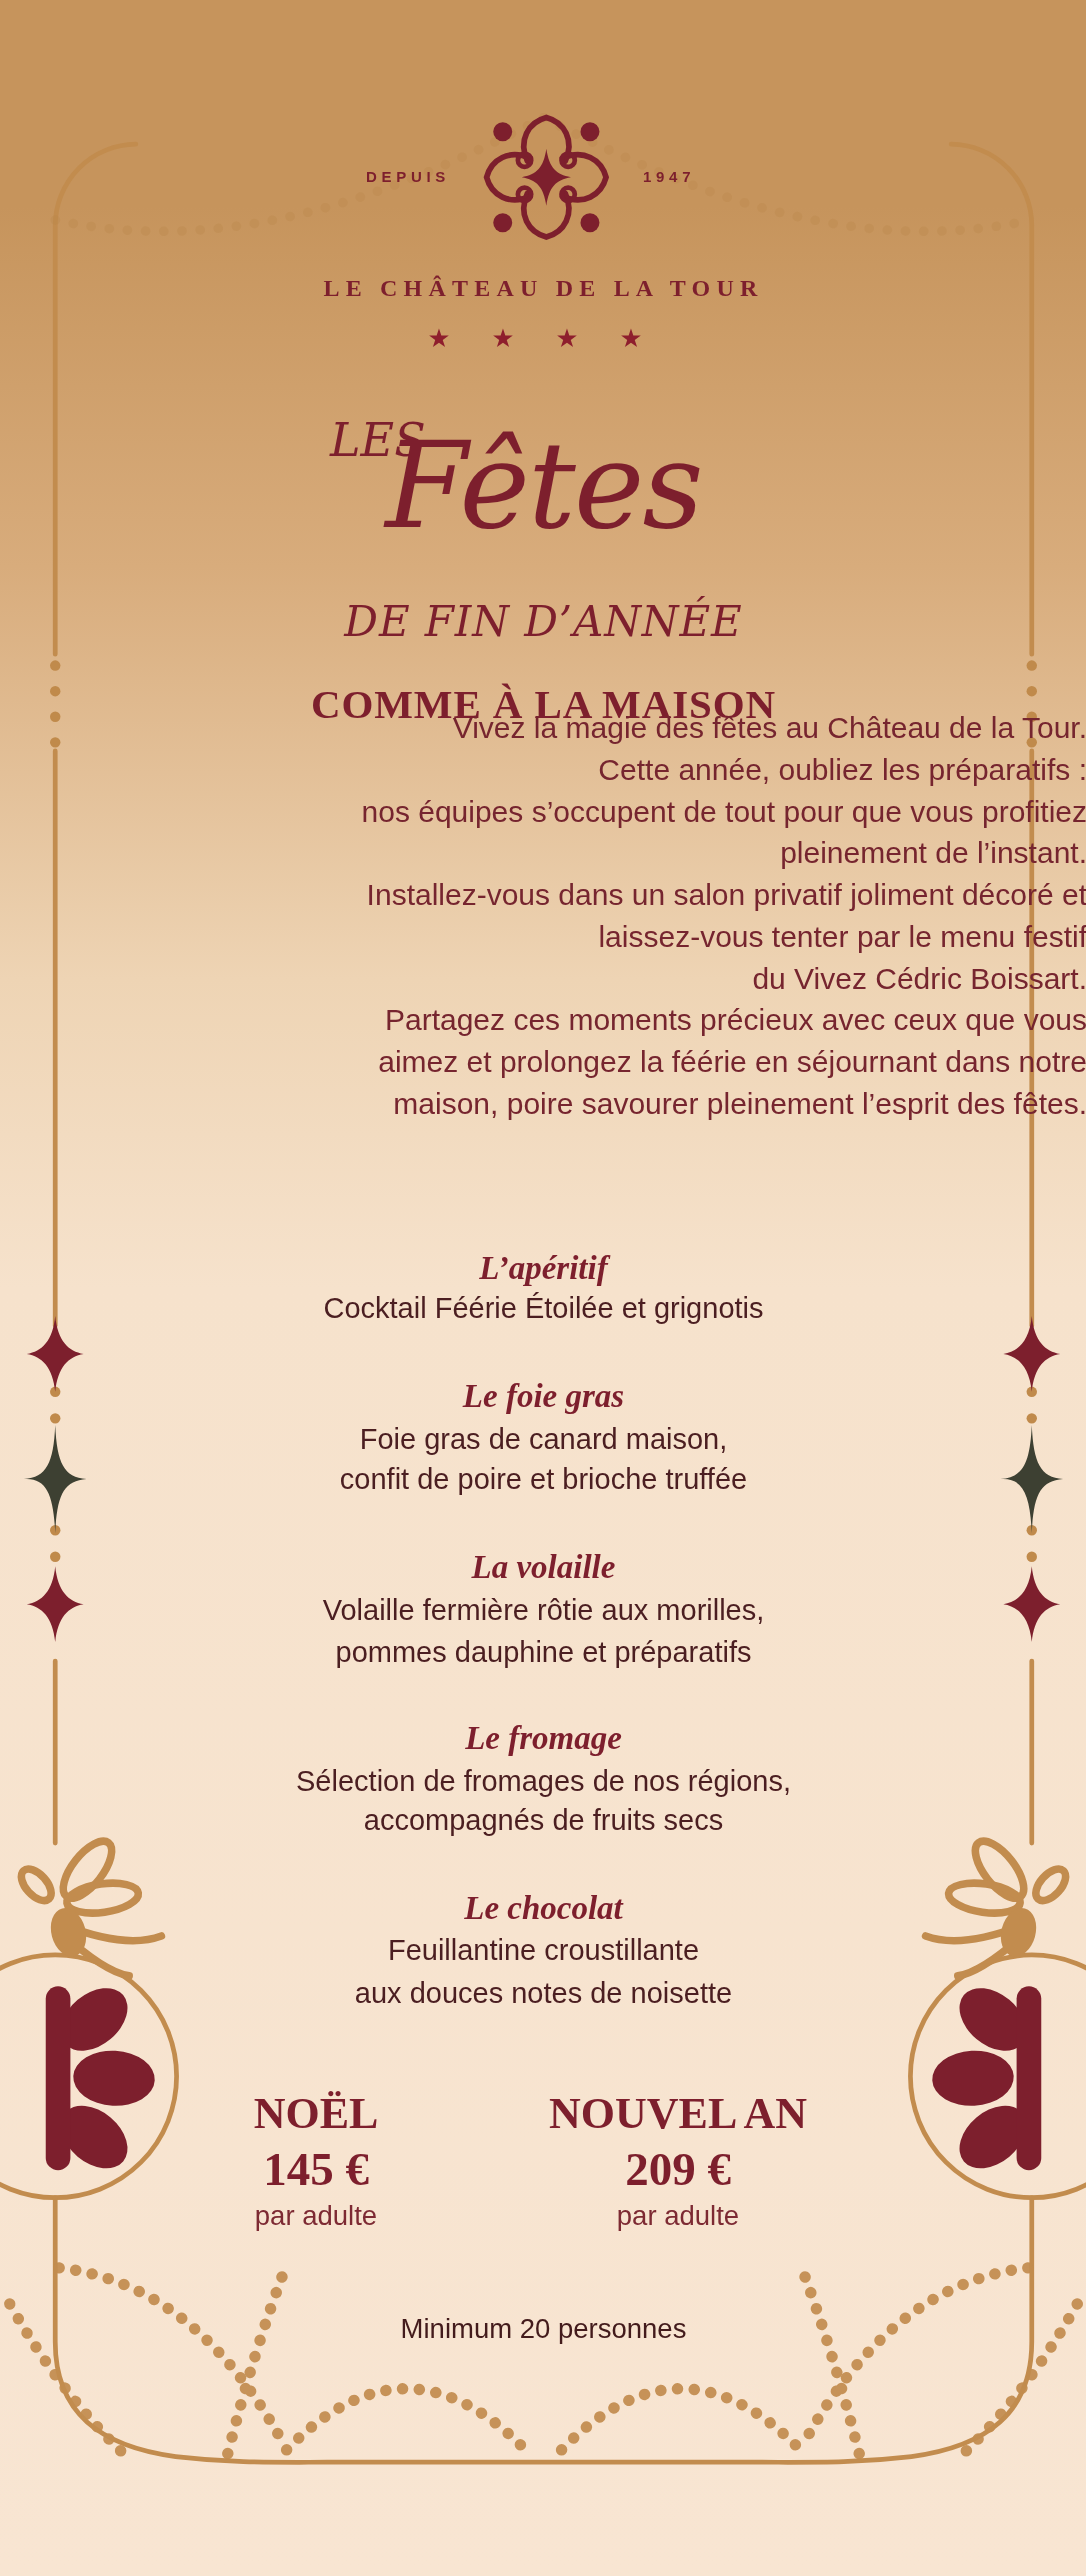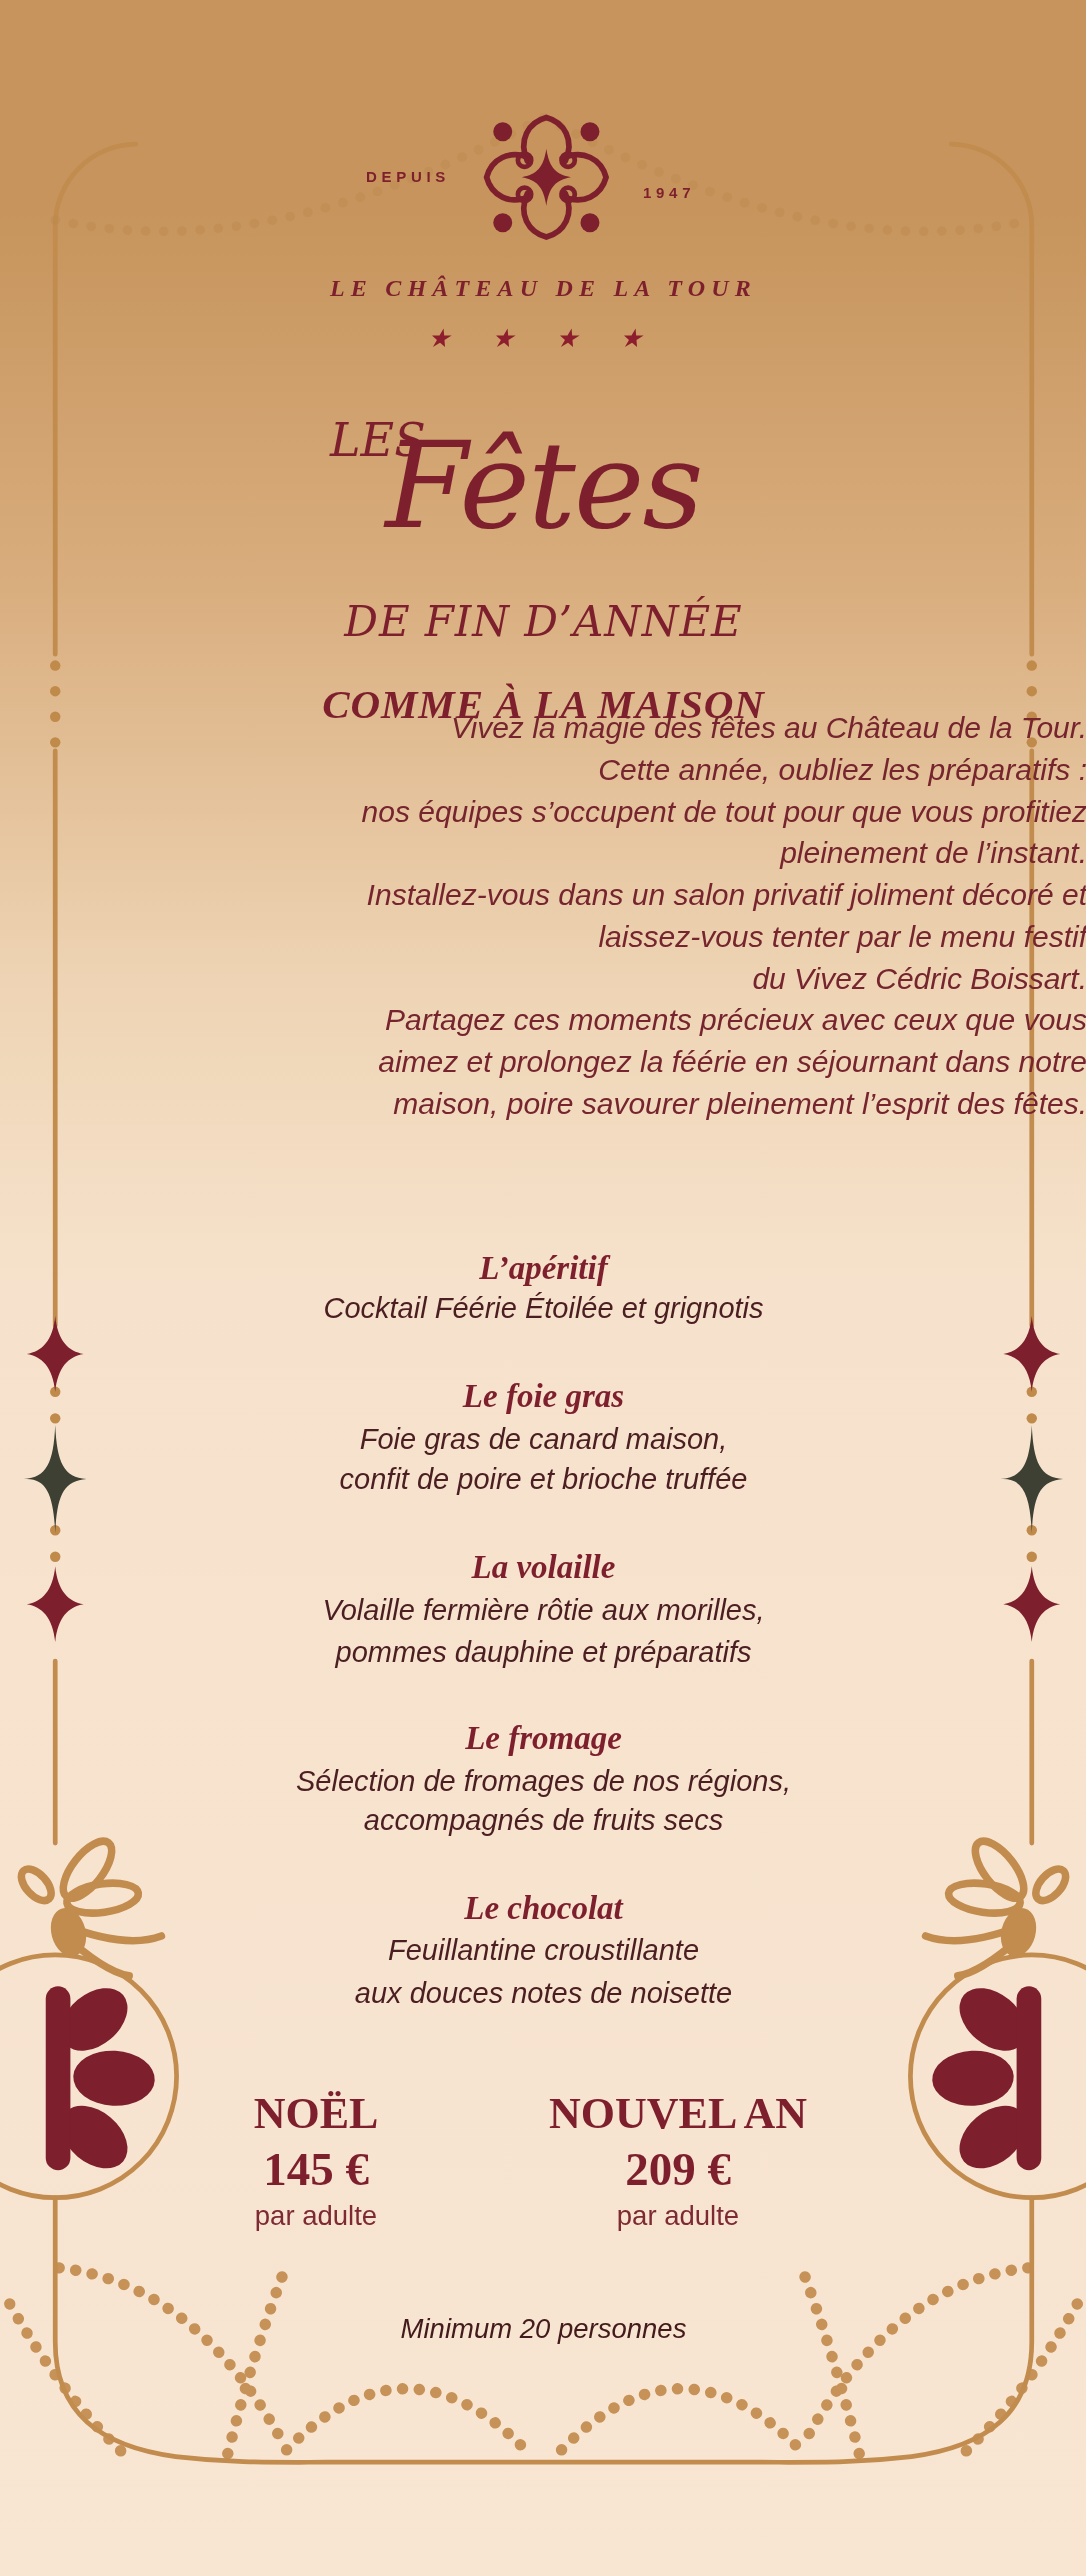--- a/index.html
+++ b/index.html
@@ -2,21 +2,21 @@
 <html style="font-size:15px"><head>
 <meta charset="utf-8">
 <style>
   html,body{margin:0;padding:0;}
   body{width:1087px;font-family:"Liberation Sans",sans-serif;}
   .page{
     position:relative;width:1087px;height:2576px;overflow:hidden;
     background:linear-gradient(180deg,#c6945c 0%,#c6945c 8%,#d8ac7c 22%,#eed4b4 38%,#f6e2cc 50%,#f8e5d2 100%);
   }
   .decor{position:absolute;left:0;top:0;z-index:1;}
-  .txt{position:absolute;left:0;width:100%;text-align:center;z-index:2;font-style:italic;}
+  .txt{position:absolute;left:0;width:100%;text-align:center;z-index:2;}
   .wine{color:#7d1f2d;}
   .dark{color:#4b1e21;}
   .introtxt{color:#76252f;text-align:right;}
   .brand-side{position:absolute;top:168px;font-size:15px;letter-spacing:4.7px;color:#7d1f2d;z-index:2;font-weight:600;}
   .brand-name{top:275px;font-family:"Liberation Serif",serif;font-size:24px;letter-spacing:6.2px;font-weight:600;}
   .stars{top:323px;font-size:25.6px;letter-spacing:17px;color:#8e1e2d;}
   .t-les{position:absolute;left:330px;top:413px;font-family:"DejaVu Serif",serif;font-style:italic;font-size:46px;color:#7d1f2d;z-index:2;}
   .t-fetes{top:415px;font-family:"DejaVu Serif",serif;font-style:italic;font-size:119px;line-height:1.2;color:#7d1f2d;letter-spacing:-1.9px;}
   .t-definannee{top:597px;font-family:"DejaVu Serif",serif;font-style:italic;font-size:42px;letter-spacing:0.9px;color:#7d1f2d;}
   .t-comme{top:680px;font-family:"Liberation Serif",serif;font-weight:bold;font-size:41px;letter-spacing:0.9px;color:#7d1f2d;}
@@ -134,21 +134,21 @@
         <path d="M 559,167 C 537,157 518,168 513,187 C 518,206 537,217 559,207"></path>
         <circle cx="553" cy="169" r="7" stroke-width="5"></circle>
         <circle cx="599" cy="169" r="7" stroke-width="5"></circle>
         <circle cx="553" cy="205" r="7" stroke-width="5"></circle>
         <circle cx="599" cy="205" r="7" stroke-width="5"></circle>
       </g>
     </g>
   </svg>
 
   <div class="brand-side" style="left:284px;width:166px;text-align:right;">DEPUIS</div>
-  <div class="brand-side" style="left:643px;width:133px;text-align:left;margin-top:16px;">1947</div>
+  <div class="brand-side" style="left:643px;width:133px;text-align:left;">1947</div>
 
   <div class="txt brand-name wine">LE CHÂTEAU DE LA TOUR</div>
   <div class="txt stars">★ ★ ★ ★</div>
 
   <div class="t-les">LES</div>
   <div class="txt t-fetes">Fêtes</div>
   <div class="txt t-definannee">DE FIN D’ANNÉE</div>
   <div class="txt t-comme">COMME À LA MAISON</div>
 
   <div>

